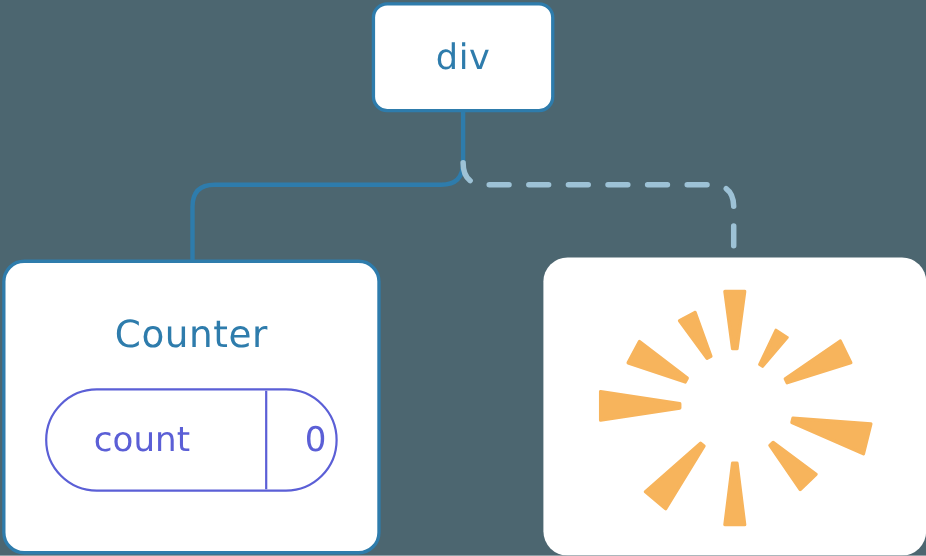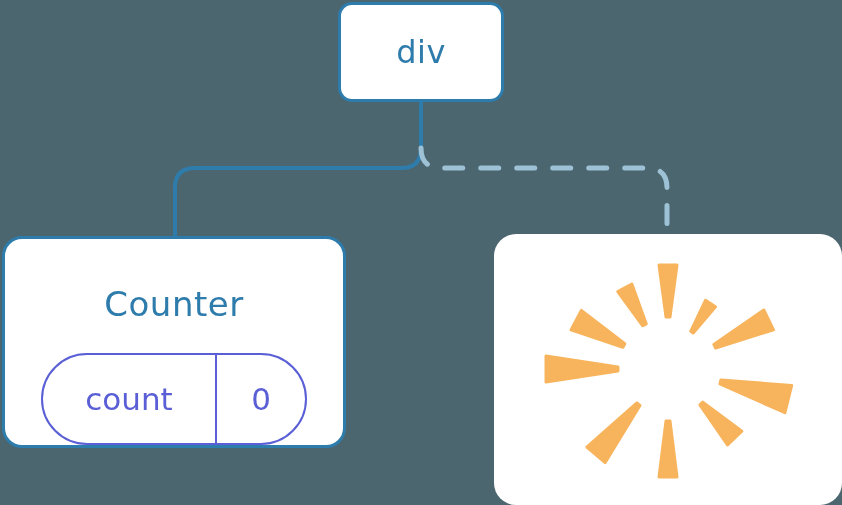--- a/index.html
+++ b/index.html
@@ -53,21 +53,21 @@
     font-size: 32px;
     color: #2E7CAC;
     letter-spacing: 0.5px;
     line-height: 1;
   }
 
   #node-counter {
     left: 2px;
     top: 236px;
     width: 344px;
-    height: 212px;
+    height: 268px;
     border-radius: 20px;
     display: flex;
     flex-direction: column;
     align-items: center;
     padding-top: 48px;
   }
   #node-counter .node-title {
     font-size: 34px;
     color: #2E7CAC;
     letter-spacing: 0.5px;
@@ -87,20 +87,21 @@
   
   .state-pill {
     display: flex;
     align-items: stretch;
     border: 2px solid #5B5FD6;
     border-radius: 999px;
     height: 94px;
     width: 266px;
     box-sizing: border-box;
     overflow: hidden;
+    gap: 26px;
   }
   .state-pill .pill-key,
   .state-pill .pill-value {
     display: flex;
     align-items: center;
     justify-content: center;
     color: #5B5FD6;
     font-size: 31px;
     line-height: 1;
   }

